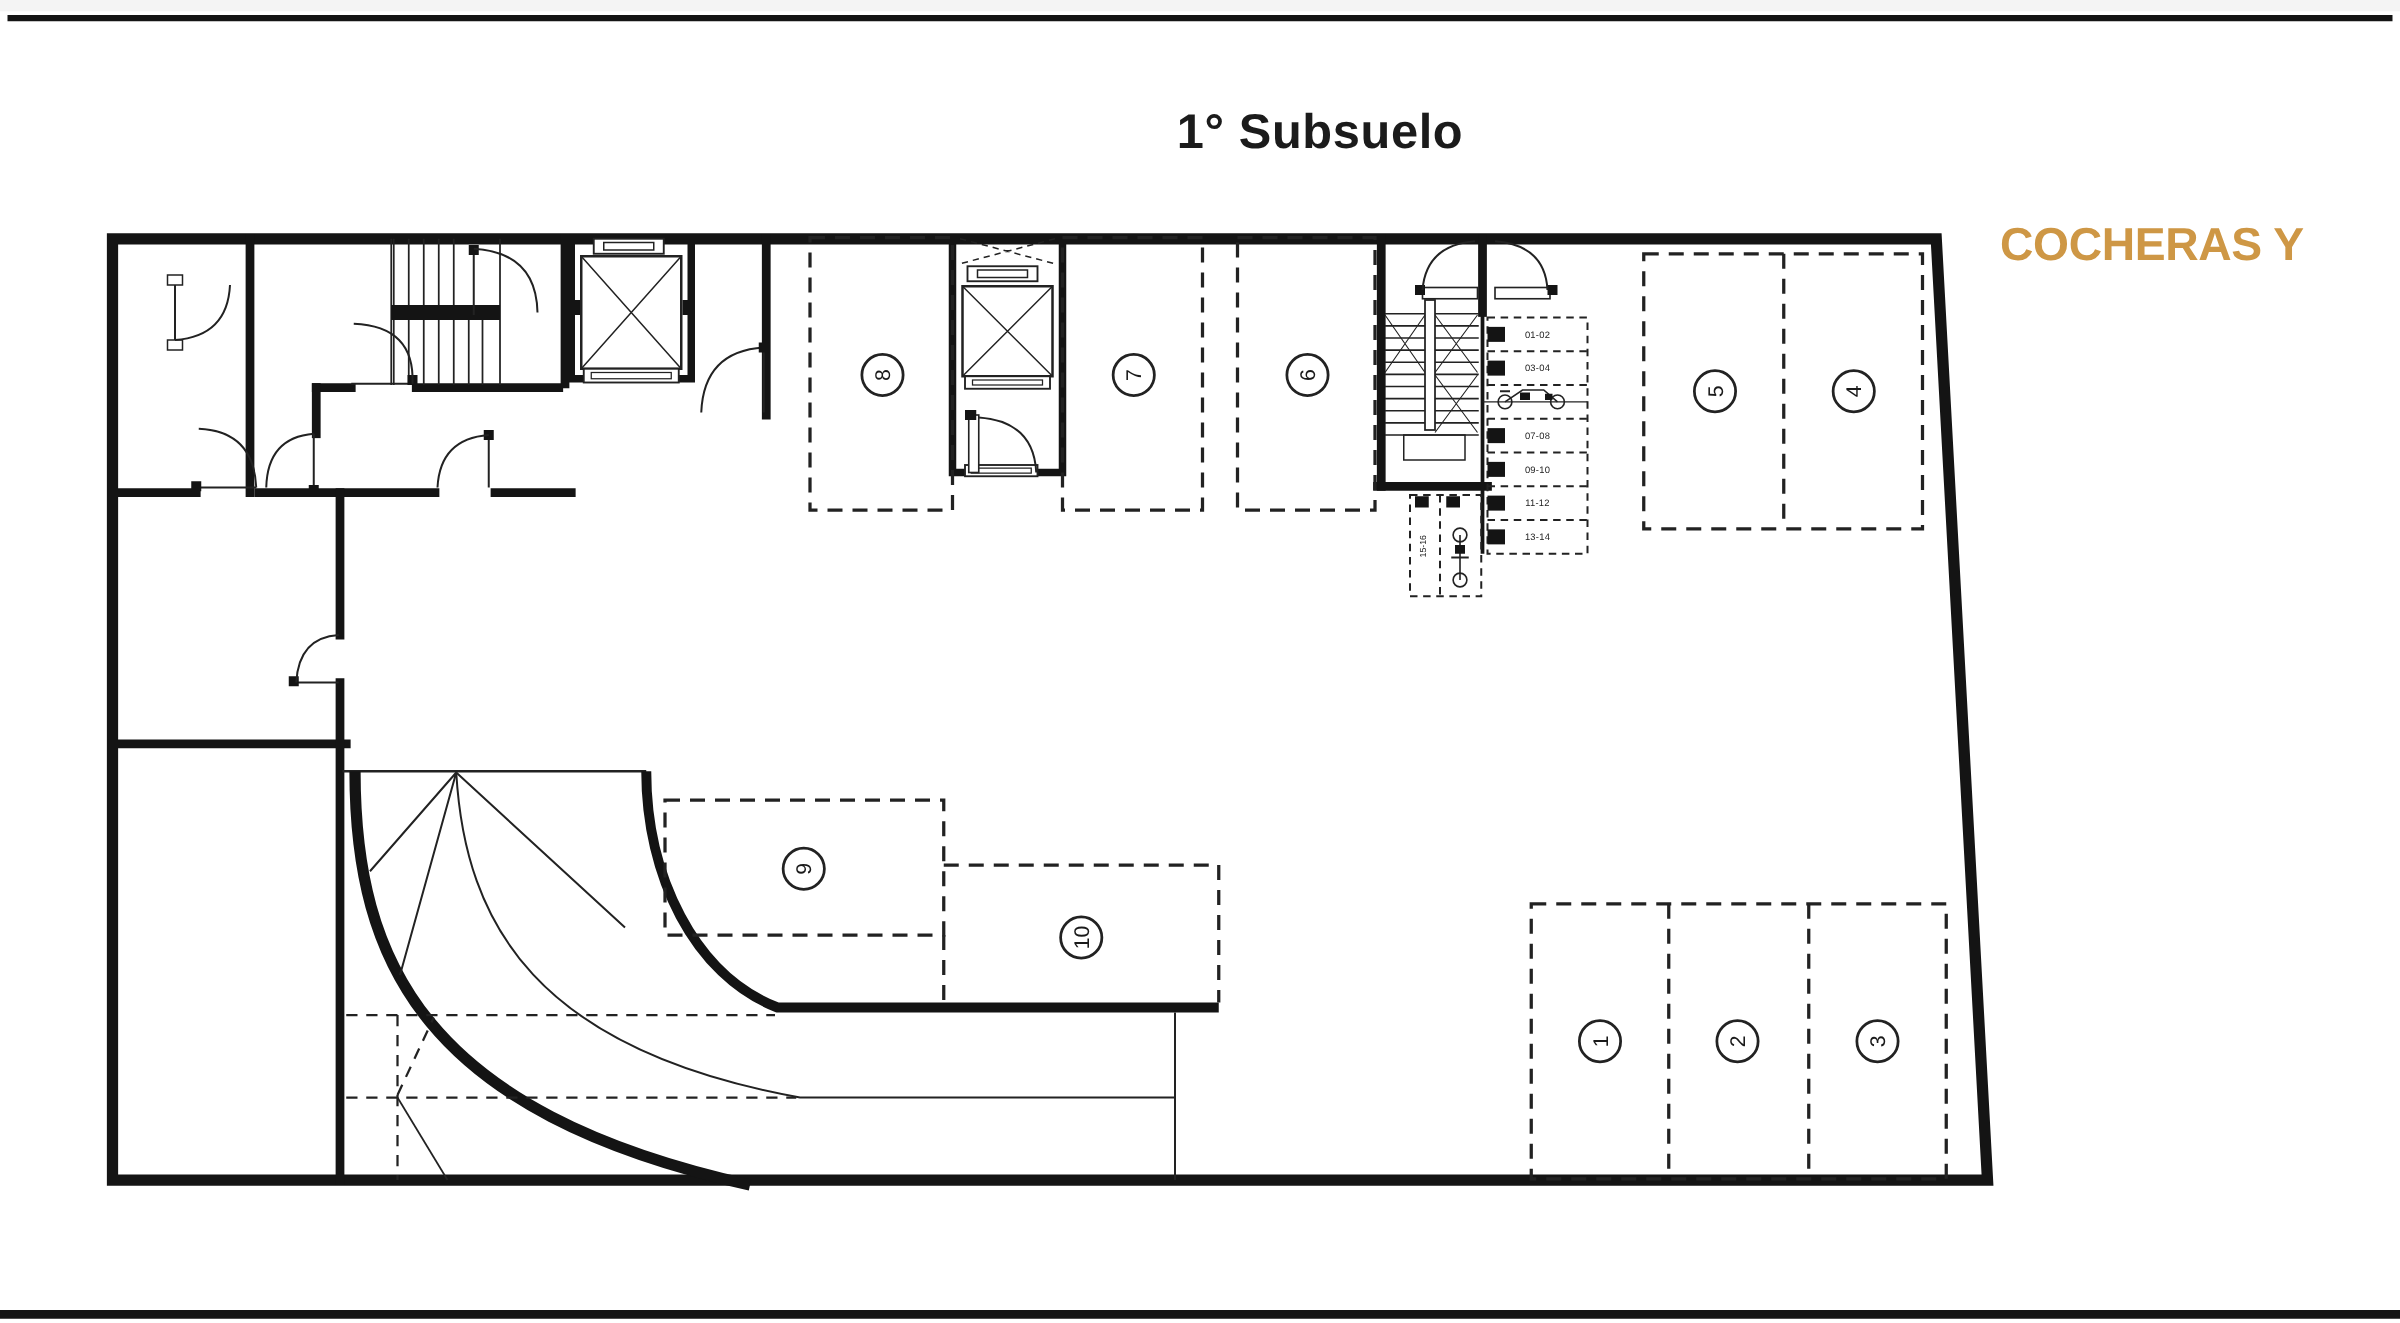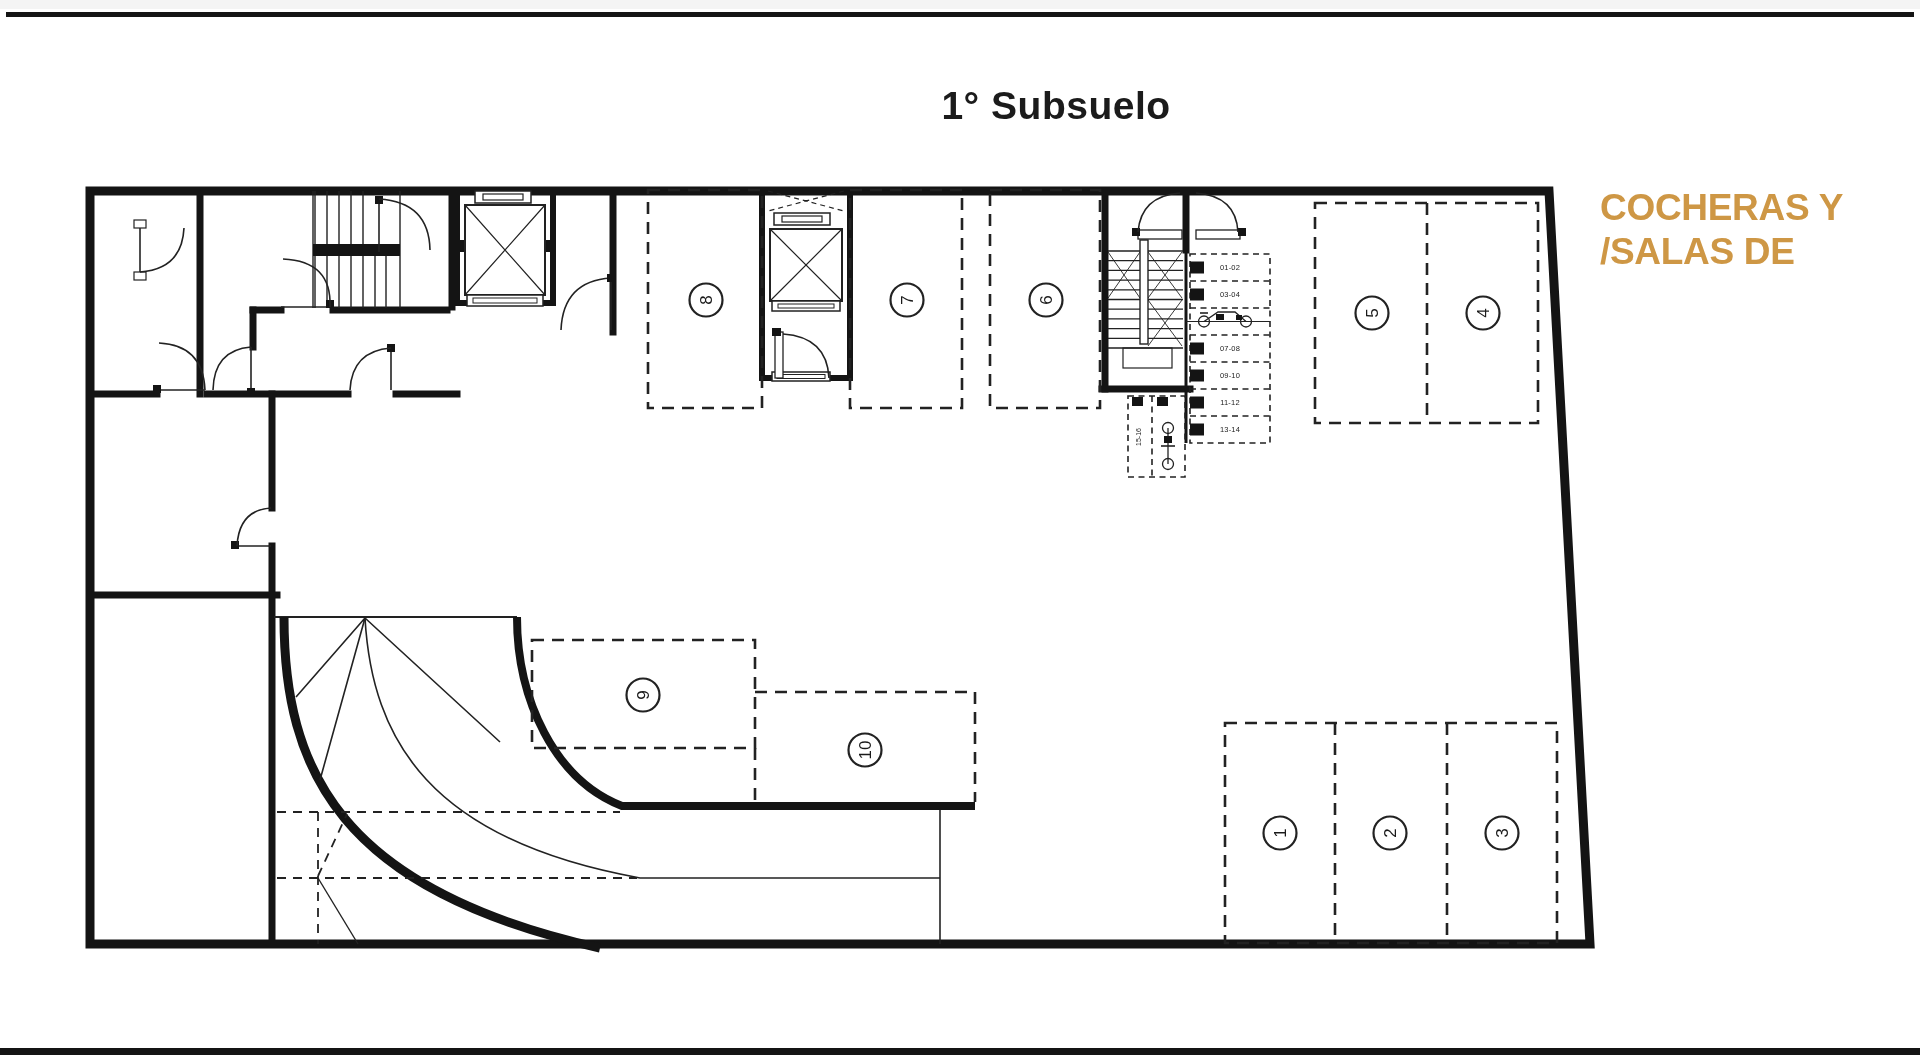--- a/index.html
+++ b/index.html
@@ -18,41 +18,40 @@
   .bottom-rule{
     position:absolute;left:0;top:1048px;width:1920px;height:7px;background:#141414;
   }
   .page-title{
     position:absolute;left:1008px;top:84px;transform:translateX(-50%);
     font-size:39px;font-weight:600;letter-spacing:0.5px;color:#1b1b1b;white-space:nowrap;margin-left:48px;
   }
   .legend{
     position:absolute;left:1600px;top:174px;
     font-size:37px;line-height:44px;font-weight:700;letter-spacing:-0.3px;
-    color:#CE9745;white-space:nowrap;margin-top:12px;
+    color:#CE9745;white-space:nowrap;
   }
   .legend div{margin:0;padding:0;}
   svg.plan{position:absolute;left:0;top:0;width:1920px;height:1058px;}
   .spot-num{font-size:17px;fill:#1a1a1a;}
   .rack-label{font-size:7.5px;fill:#222;letter-spacing:0.2px;}
   .rack-label-v{font-size:7px;fill:#222;}
   text{font-family:"Liberation Sans", sans-serif;}
 </style>
 </head>
 <body>
 
 <div class="top-strip"></div>
 <div class="top-rule"></div>
 <div class="bottom-rule"></div>
 
 <div class="page-title">1° Subsuelo</div>
 
 <div class="legend" style="color: rgb(206, 151, 69);">
   <div>COCHERAS Y</div>
-  <div>/SALAS DE</div>
 </div>
 
 <svg class="plan" viewBox="0 0 1920 1058">
 
   <g stroke="#141414" stroke-width="9" fill="none" stroke-linejoin="miter">
     <path d="M 90 191 L 1549 191 L 1590 944 L 90 944 Z"></path>
   </g>
 
   <g stroke="#141414" stroke-width="7" fill="none" stroke-linecap="square">
     <path d="M 200 191 V 394"></path>

